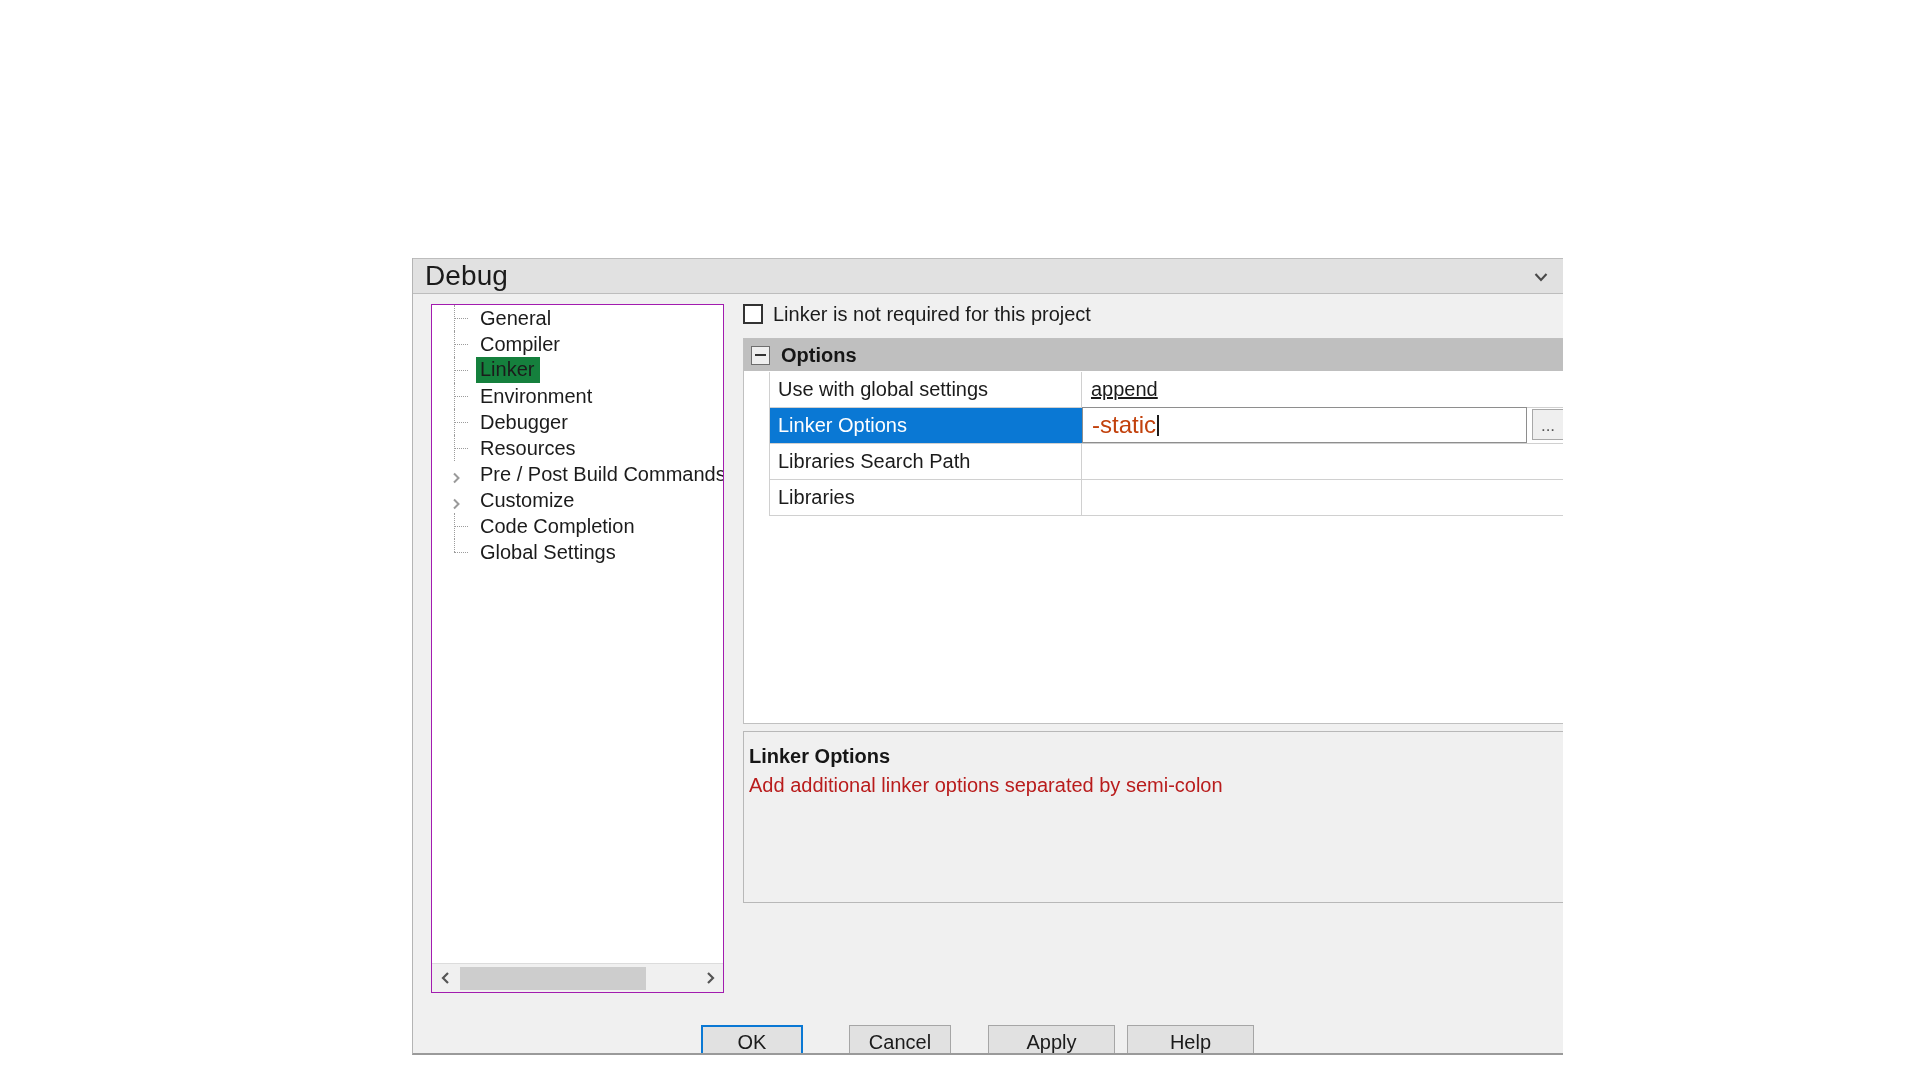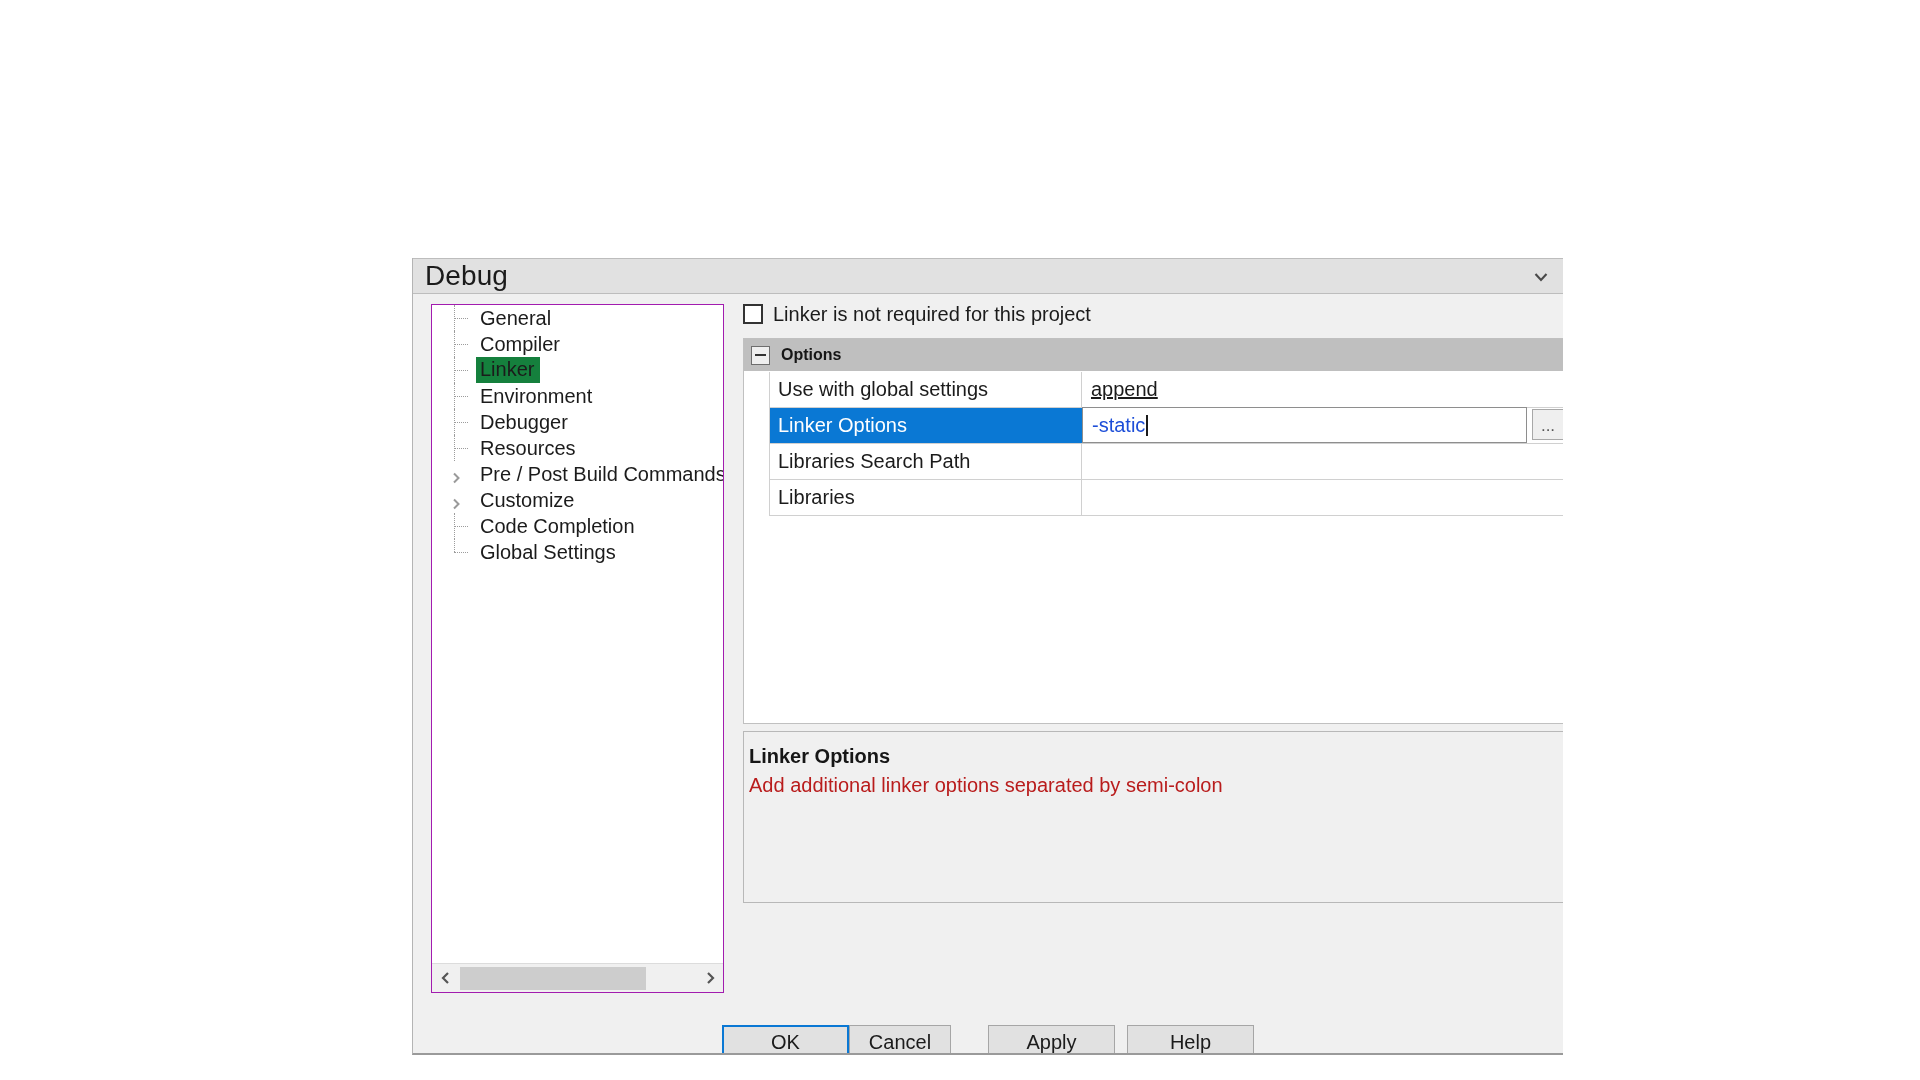--- a/index.html
+++ b/index.html
@@ -227,21 +227,21 @@
   }
   .grp-header .collapse:before {
     content: "";
     position: absolute;
     left: 3px;
     right: 3px;
     top: 7px;
     border-top: 2px solid #333;
   }
   .grp-header .ttl {
-    font-size: 16px;
+    font-size: 20px;
     font-weight: bold;
     color: #161616;
   }
 
   .grid-rows {
     position: absolute;
     left: 25px;
     top: 33px;
     right: 0;
     bottom: 0;
@@ -291,22 +291,22 @@
     align-items: stretch;
   }
   .editor .field {
     flex: 1 1 auto;
     background: #ffffff;
     border: 1px solid #8e8e8e;
     display: flex;
     align-items: center;
     padding-left: 9px;
     box-sizing: border-box;
-    font-size: 20px;
-    color: #1d4ed8;
+    font-size: 24px;
+    color: #c2410c;
     position: relative;
   }
   .editor .caret {
     display: inline-block;
     width: 2px;
     height: 21px;
     background: #1b1b1b;
     margin-left: 1px;
     vertical-align: middle;
   }
@@ -368,21 +368,21 @@
     display: flex;
     align-items: center;
     justify-content: center;
     font-size: 20px;
     color: #1b1b1b;
   }
   .btn.default {
     border: 2px solid #0a78d4;
     background: #e1e1e1;
   }
-  #btn-ok     { left: 309px; width: 127px; }
+  #btn-ok     { left: 288px; width: 102px; }
   #btn-cancel { left: 436px; width: 102px; }
   #btn-apply  { left: 575px; width: 127px; }
   #btn-help   { left: 714px; width: 127px; }
 </style>
 </head>
 <body>
 
 <div id="dialog">
 
   <div id="target-combo">

